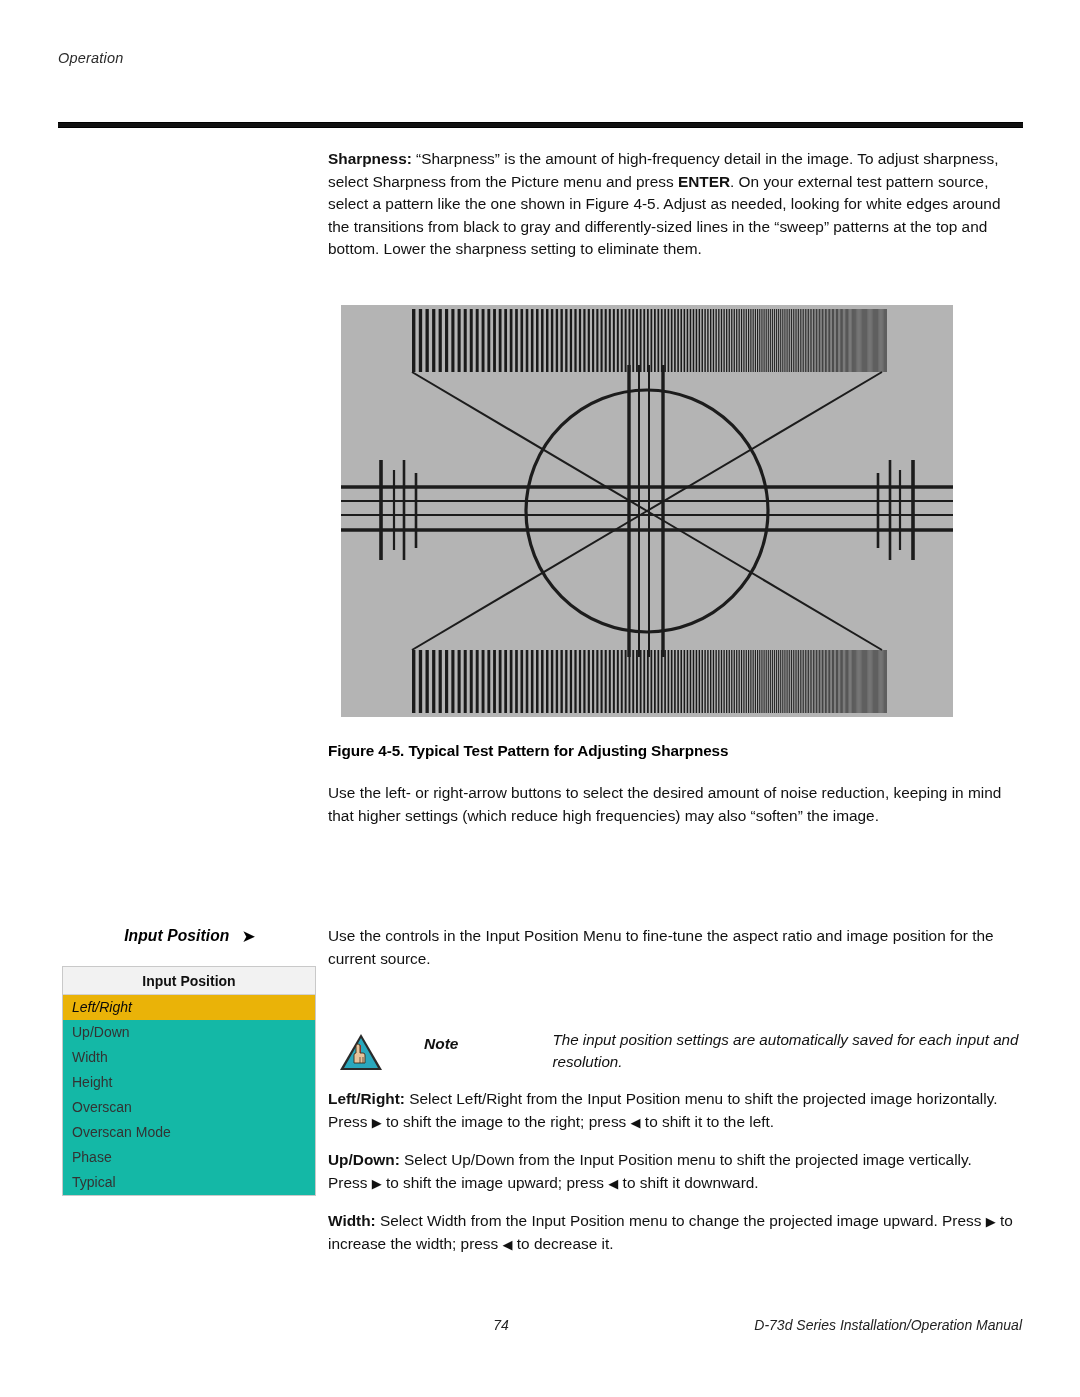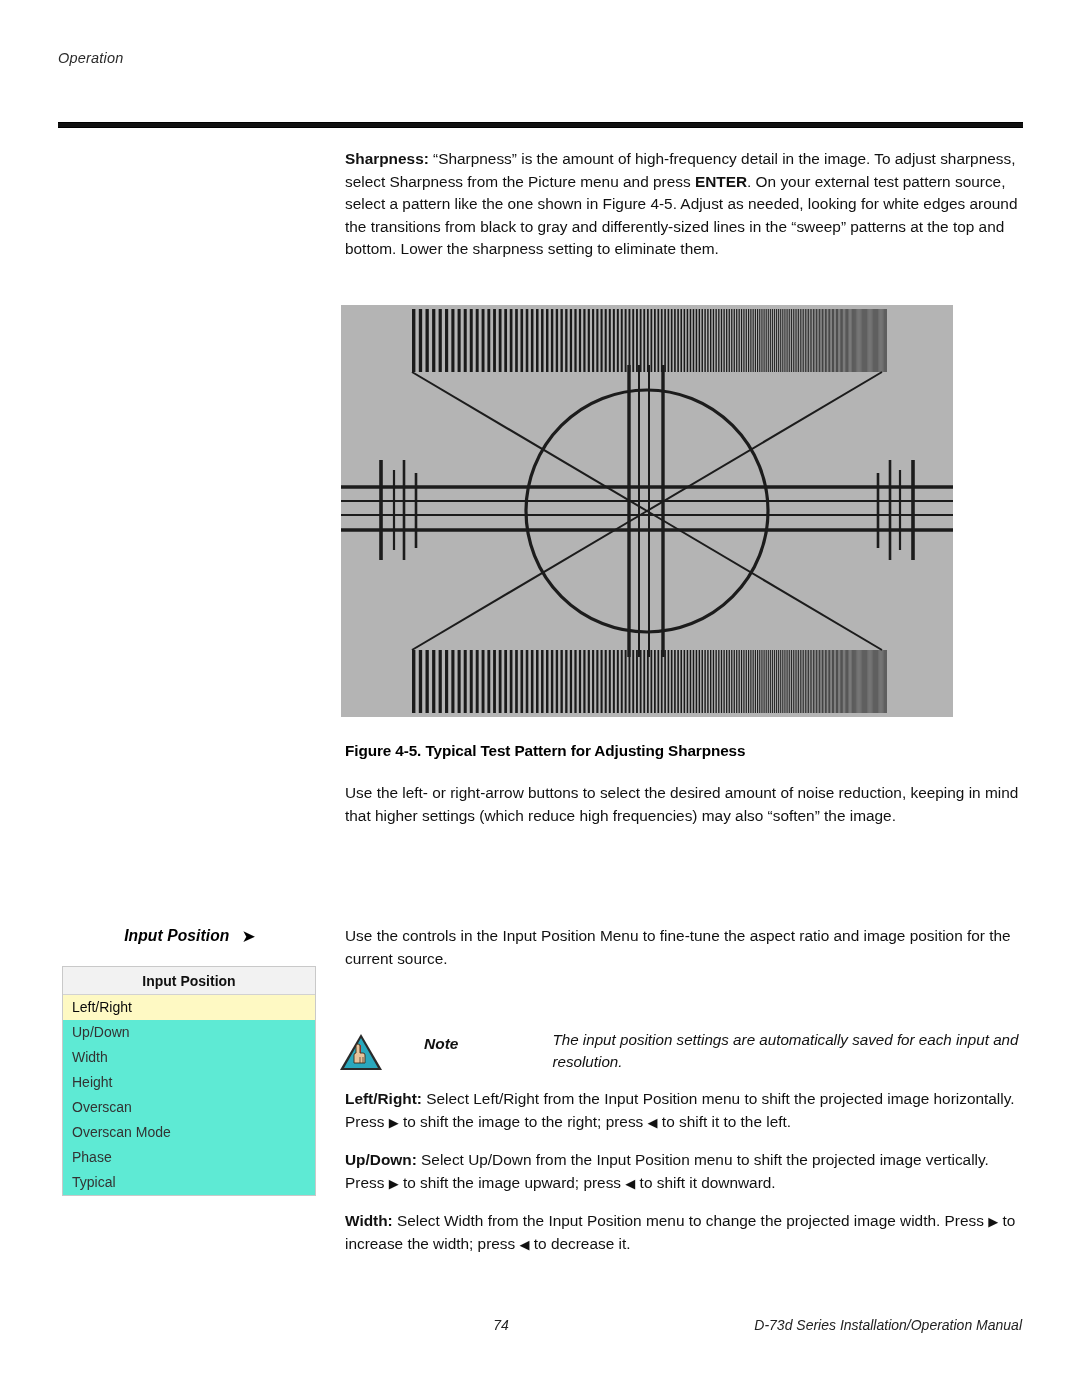--- a/index.html
+++ b/index.html
@@ -37,21 +37,21 @@
     width: 965px;
     height: 4px;
     background: #111;
     border-top: 1px solid #000;
     border-bottom: 1px solid #000;
   }
 
   
   .col {
     position: absolute;
-    left: 345px;
+    left: 328px;
     width: 686px;
   }
   p.body {
     margin: 0 0 16px 0;
     font-size: 15.4px;
     line-height: 22.6px;
     color: #111;
     text-align: left;
   }
   p.body b { font-weight: bold; }
@@ -115,21 +115,21 @@
     color: #111;
     padding: 6px 0 5px 0;
     background: #f2f2f2;
     border-bottom: 1px solid #d2d2d2;
   }
   .osd-item {
     font-size: 14px;
     color: #333;
     padding: 4px 0 4px 9px;
     line-height: 17px;
-    background: #5eead4;
+    background: #14b8a6;
   }
   .osd-item.sel {
     background: #00ef00;
     color: #0a0a0a;
   }
 
   
   .note {
     position: absolute;
     left: 338px;
@@ -603,21 +603,21 @@
   <div class="col" style="top:742px;">
     <div class="fig-caption">Figure 4-5. Typical Test Pattern for Adjusting Sharpness</div>
     <p class="body">Use the left- or right-arrow buttons to select the desired amount of noise reduction, keeping in mind that higher settings (which reduce high frequencies) may also “soften” the image.</p>
   </div>
 
   <div class="margin-head"><span>Input Position</span><span class="arr">➤</span></div>
 
   <div class="osd">
     <div class="osd-title">Input Position</div>
     <div id="osd-items">
-        <div class="osd-item sel" style="background: #fef9c3;">Left/Right</div>
+        <div class="osd-item sel" style="background: #eab308; font-style: italic;">Left/Right</div>
         <div class="osd-item">Up/Down</div>
         <div class="osd-item">Width</div>
         <div class="osd-item">Height</div>
         <div class="osd-item">Overscan</div>
         <div class="osd-item">Overscan Mode</div>
         <div class="osd-item">Phase</div>
         <div class="osd-item">Typical</div>
       </div>
   </div>
 
@@ -638,19 +638,19 @@
     </div>
     <div class="note-label">Note</div>
     <div class="note-text">The input position settings are automatically saved for each input and resolution.</div>
   </div>
 
   <div class="col" style="top:1088px;">
     <p class="body"><b>Left/Right:</b><span> Select Left/Right from the Input Position menu to shift the projected image horizontally. Press </span><span class="arrow-g">▶</span><span> to shift the image to the right; press </span><span class="arrow-g">◀</span><span> to shift it to the left.</span></p>
 
     <p class="body"><b>Up/Down:</b><span> Select Up/Down from the Input Position menu to shift the projected image vertically. Press </span><span class="arrow-g">▶</span><span> to shift the image upward; press </span><span class="arrow-g">◀</span><span> to shift it downward.</span></p>
 
-    <p class="body"><b>Width:</b><span> Select Width from the Input Position menu to change the projected image width. Press </span><span class="arrow-g">▶</span><span> to increase the width; press </span><span class="arrow-g">◀</span><span> to decrease it.</span></p>
+    <p class="body"><b>Width:</b><span> Select Width from the Input Position menu to change the projected image upward. Press </span><span class="arrow-g">▶</span><span> to increase the width; press </span><span class="arrow-g">◀</span><span> to decrease it.</span></p>
   </div>
 
   <div class="footer-num">74</div>
   <div class="footer-right">D-73d Series Installation/Operation Manual</div>
 
 </div>
 
 </body></html>

